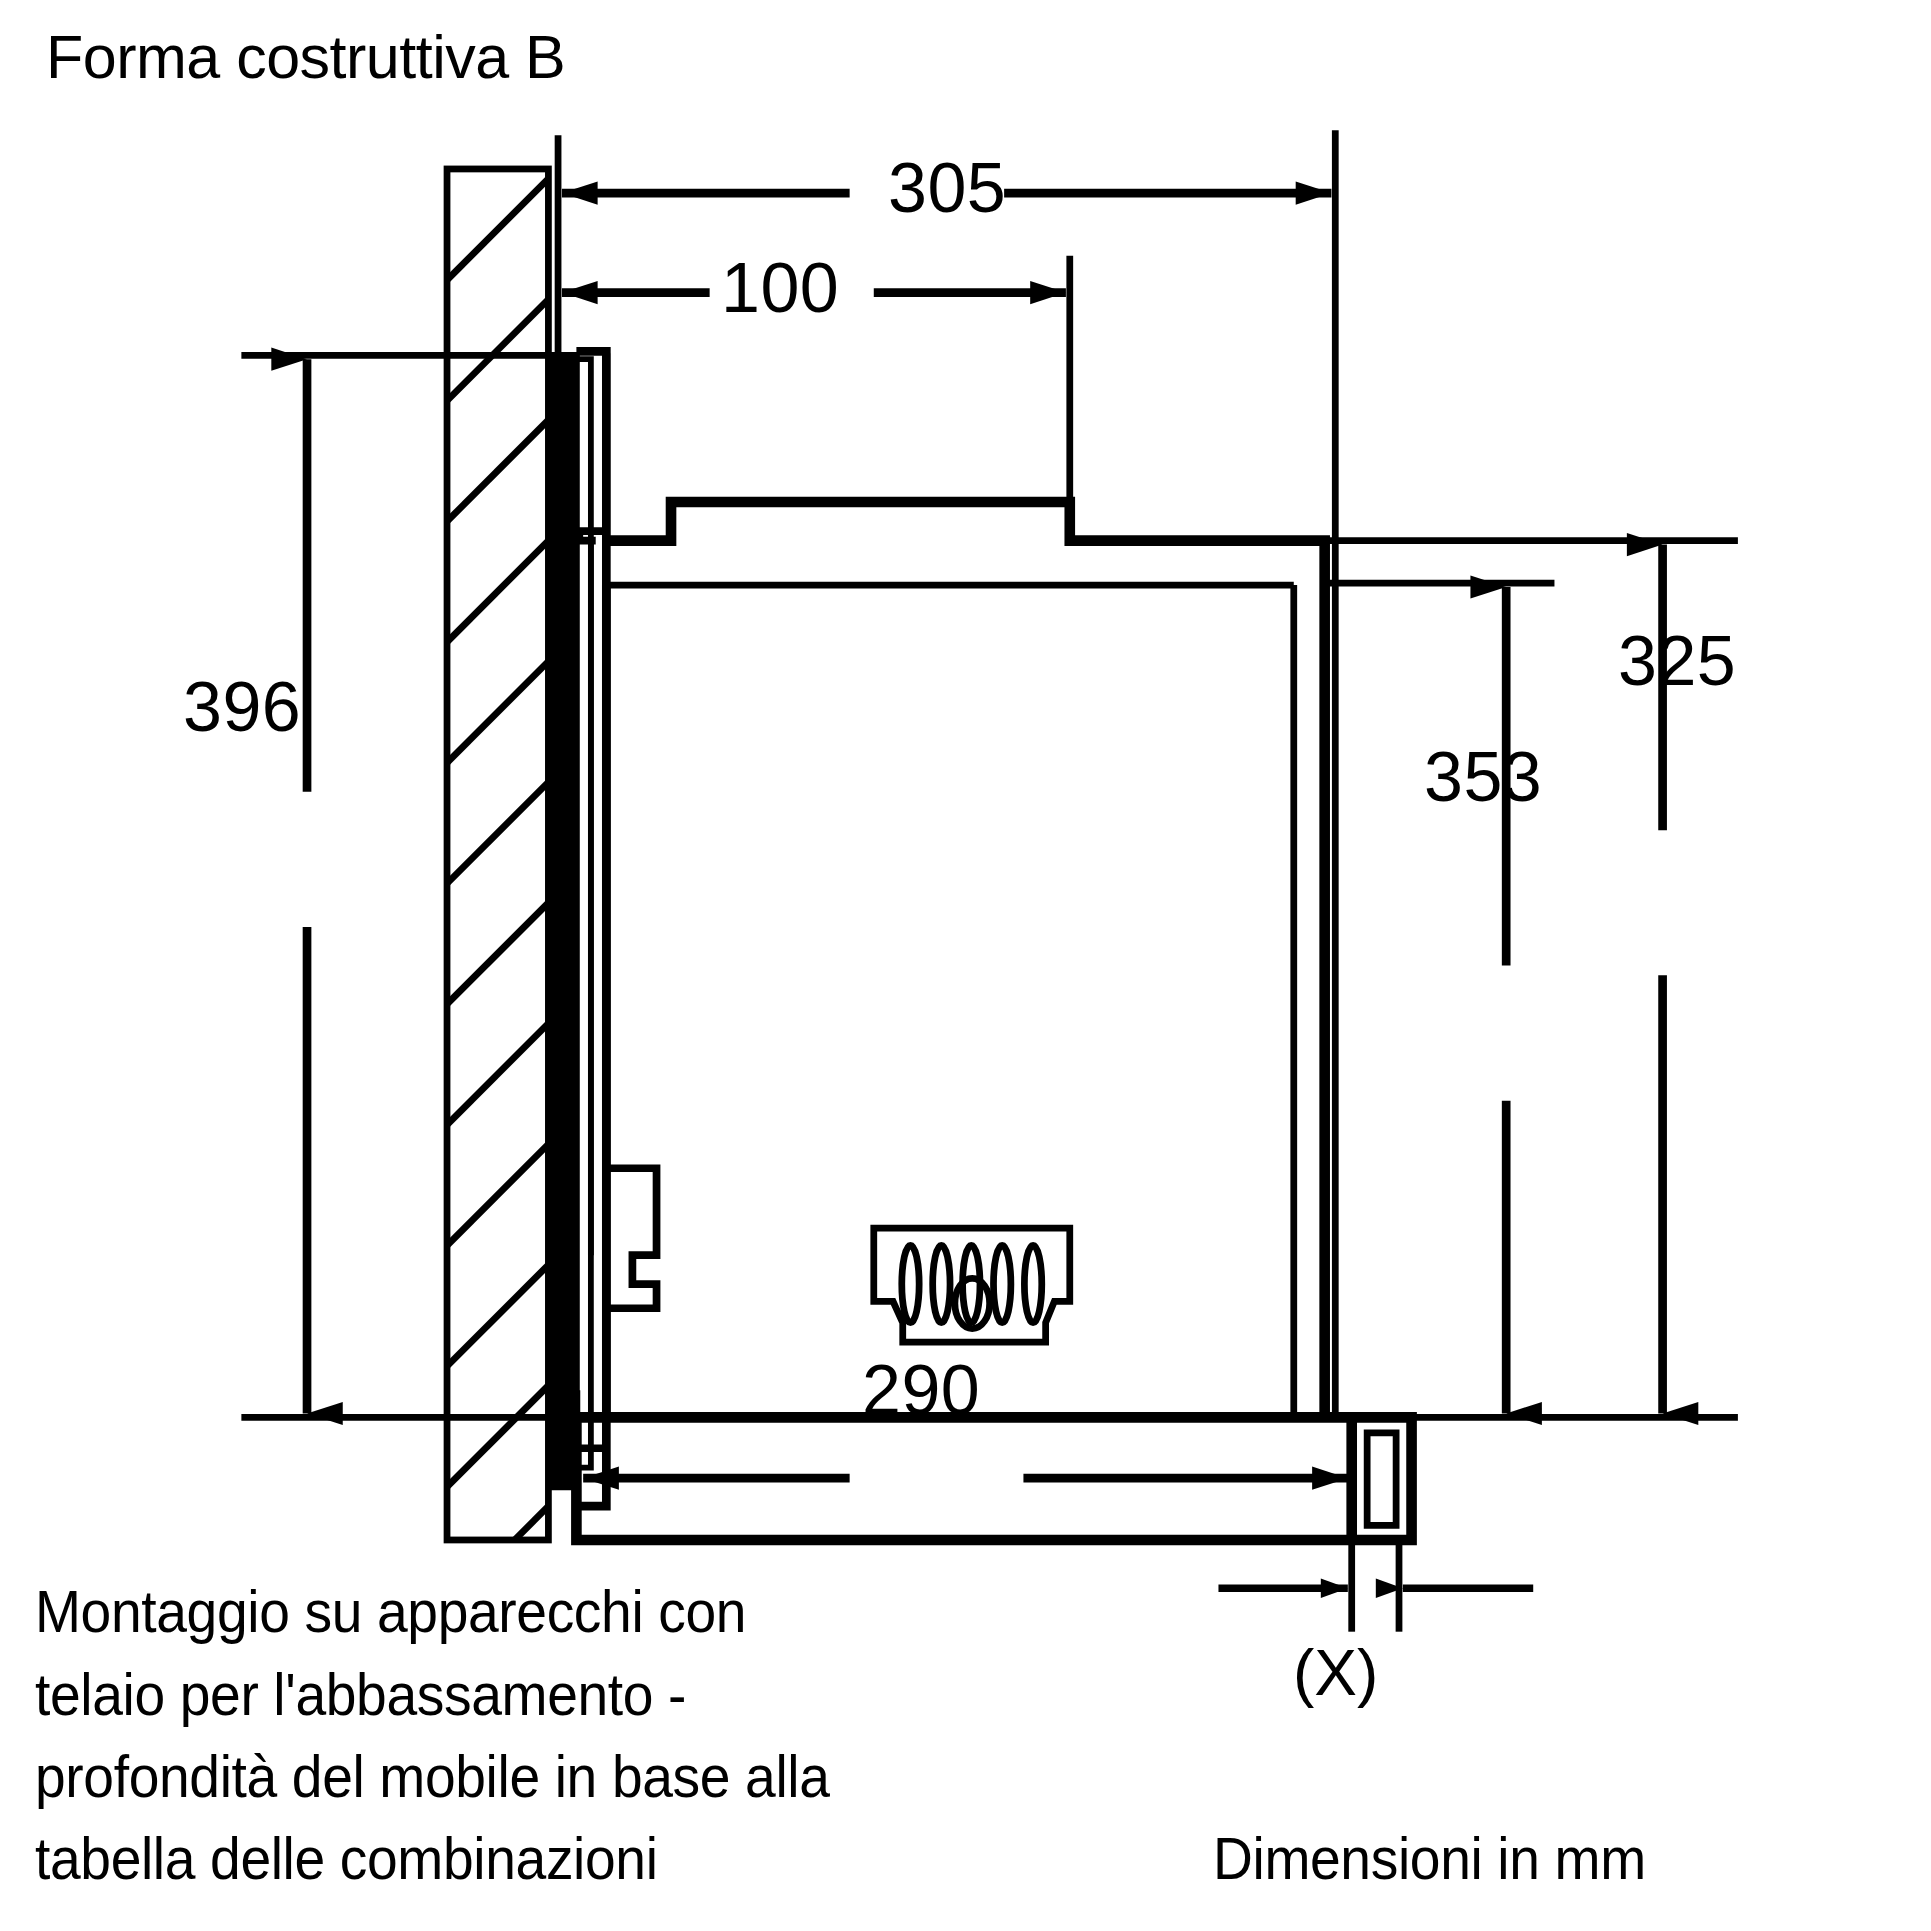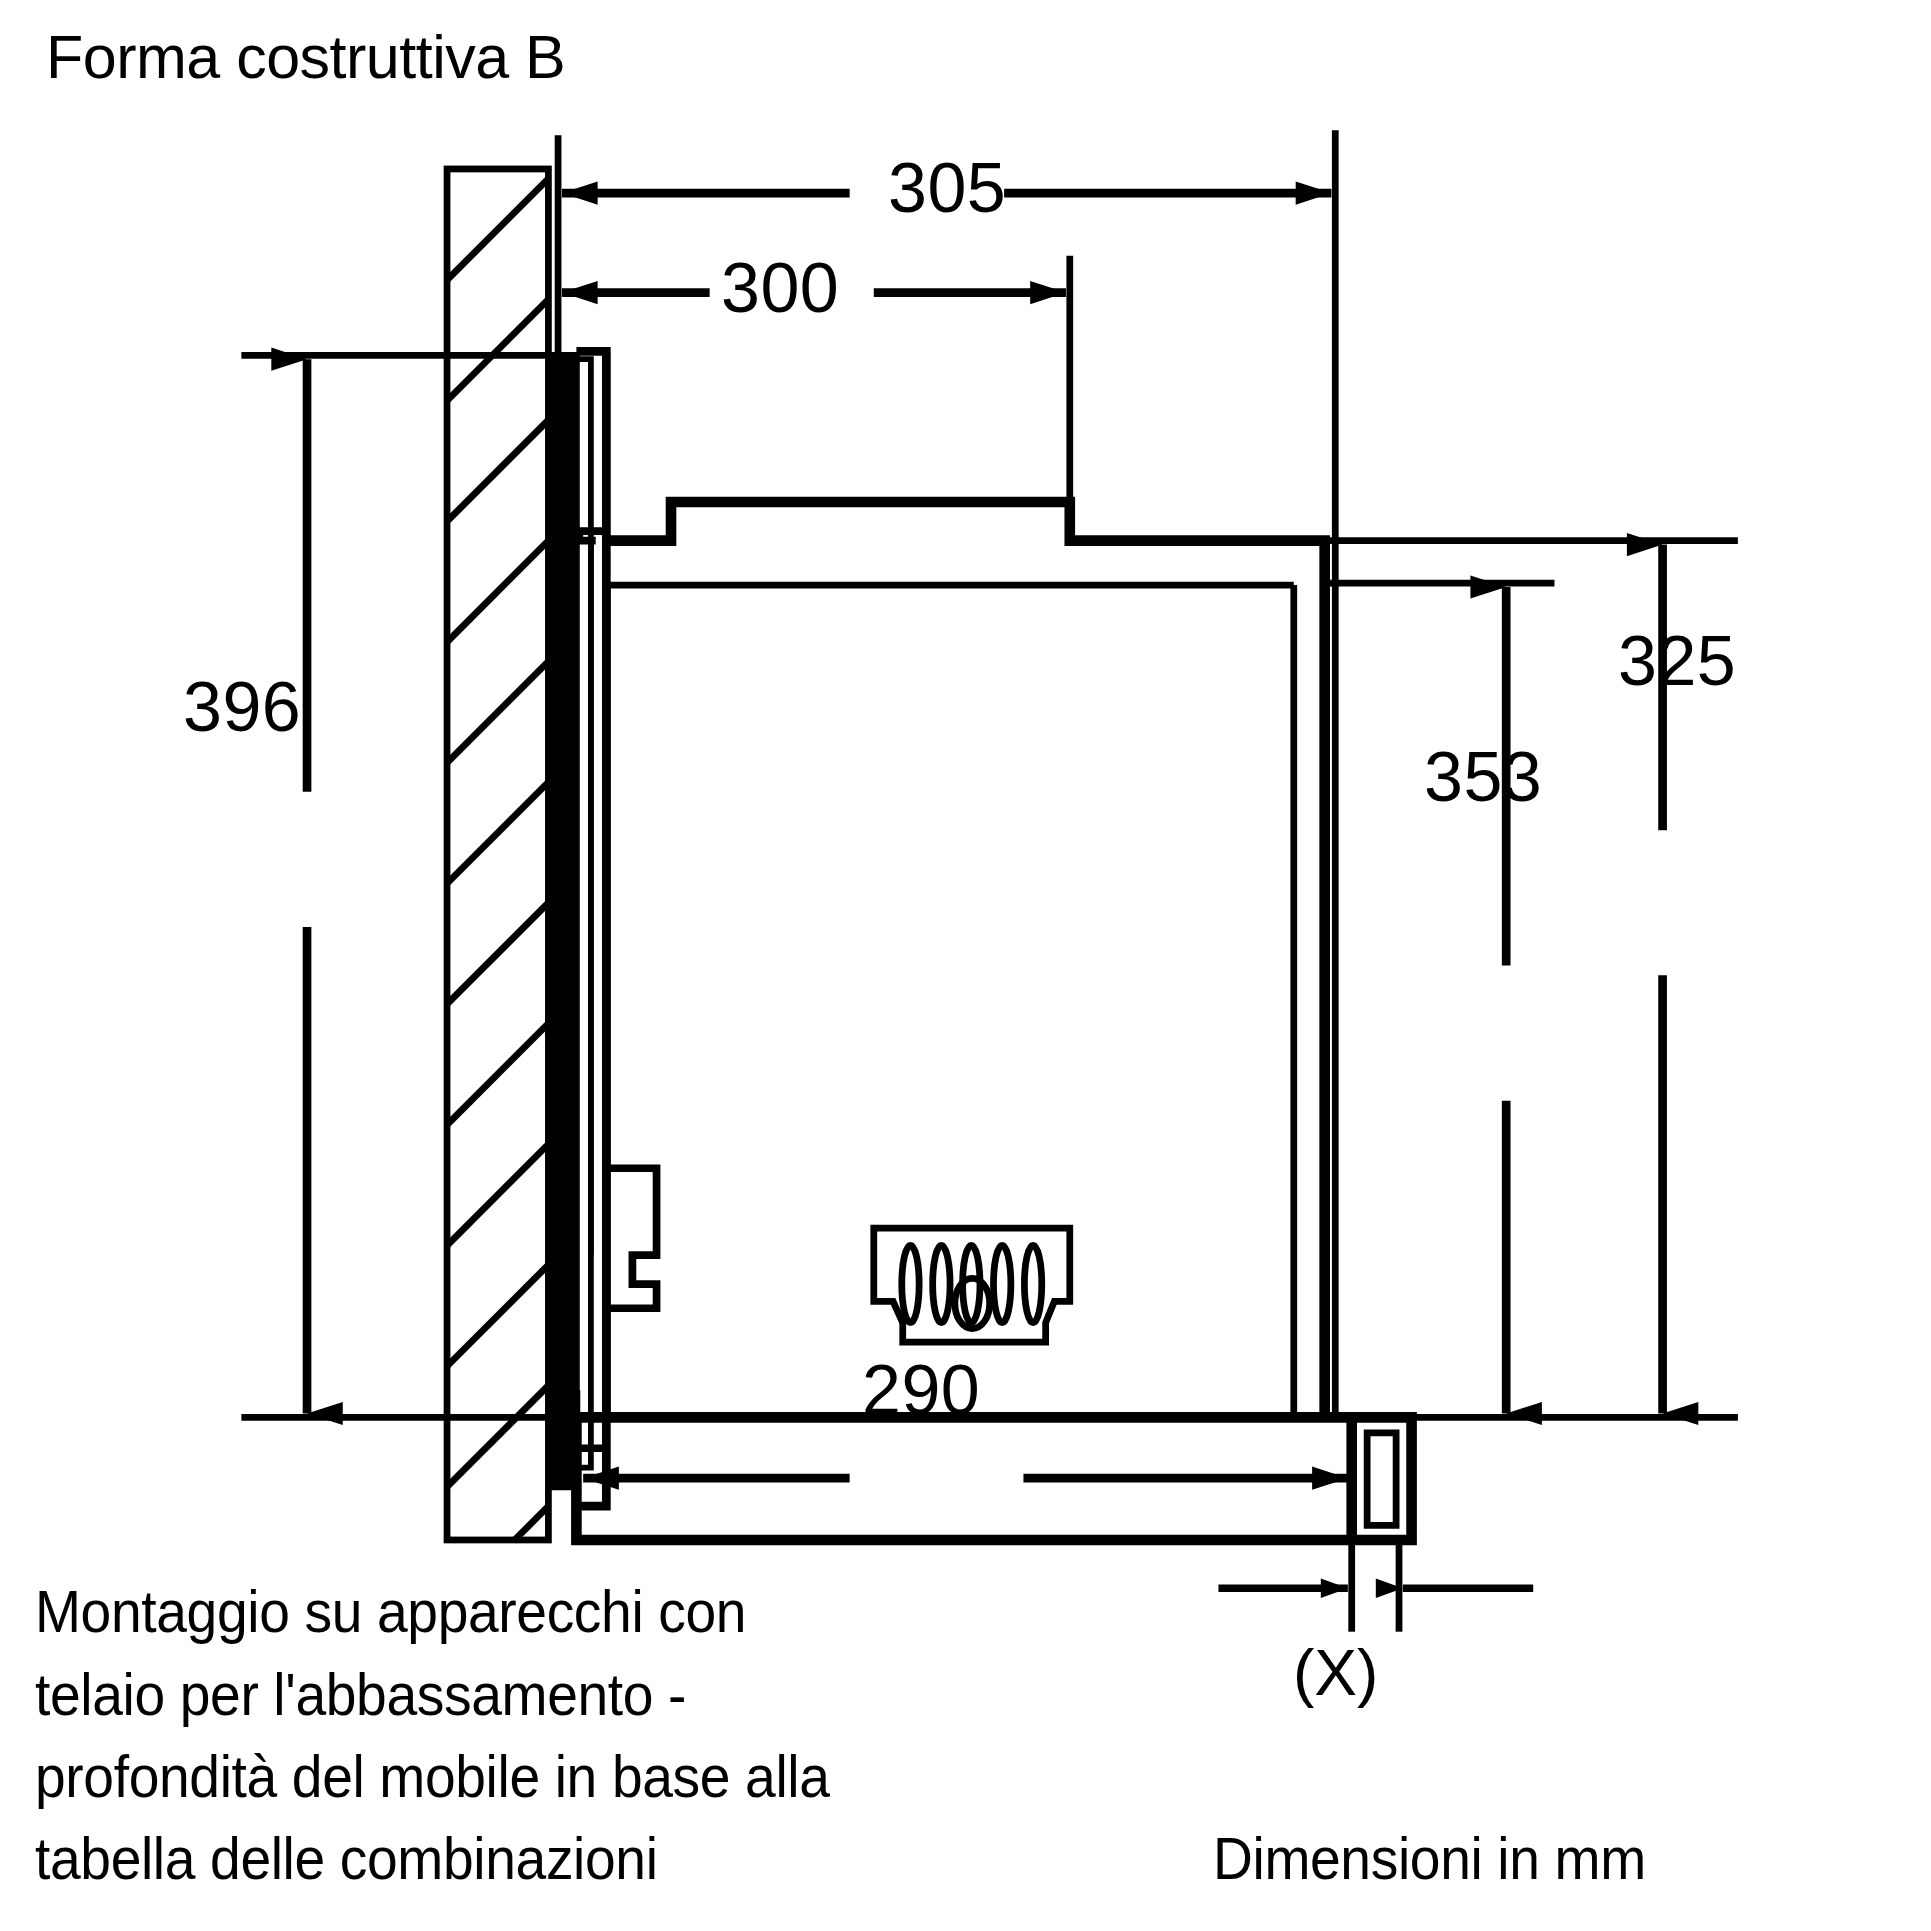--- a/index.html
+++ b/index.html
@@ -190,21 +190,21 @@
       <line x1="1262" y1="1645" x2="1396" y2="1645" marker-end="url(#arrRs)" stroke-width="8"></line>
       <line x1="1588" y1="1645" x2="1453" y2="1645" marker-end="url(#arrLs)" stroke-width="8"></line>
     </g>
 
   </svg>
 
   <div class="txt title-text" style="left:46px; top:27px;">Forma costruttiva B</div>
 
   <div class="txt dim-text" style="left:860px; top:153px;margin-left:28px;">305</div>
 
-  <div class="txt dim-text" style="left:721px; top:253px;">300</div>
+  <div class="txt dim-text" style="left:721px; top:253px;">100</div>
 
   <div class="txt dim-text" style="left:183px; top:628px;margin-top:44px;">396</div>
 
   <div class="txt dim-text" style="left:1424px; top:742px;">353</div>
 
   <div class="txt dim-text" style="left:1618px; top:626px;">325</div>
 
   <div class="txt dim-text" style="left:862px; top:1355px;">290</div>
 
   <div class="txt callout-text" style="left:1293px; top:1641px;">(X)</div>

